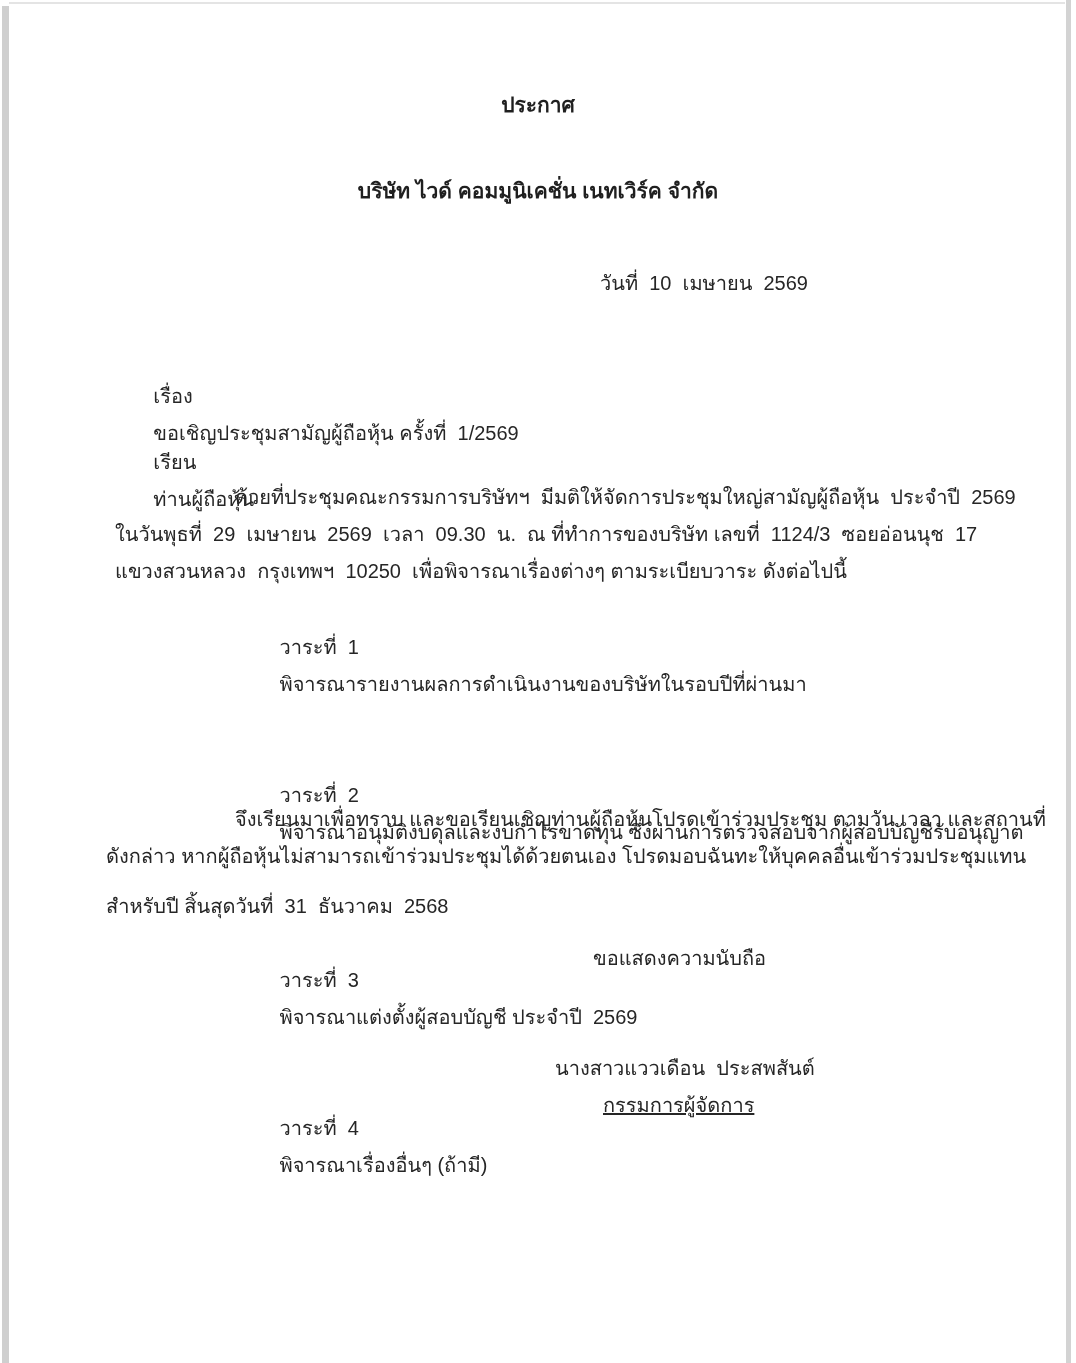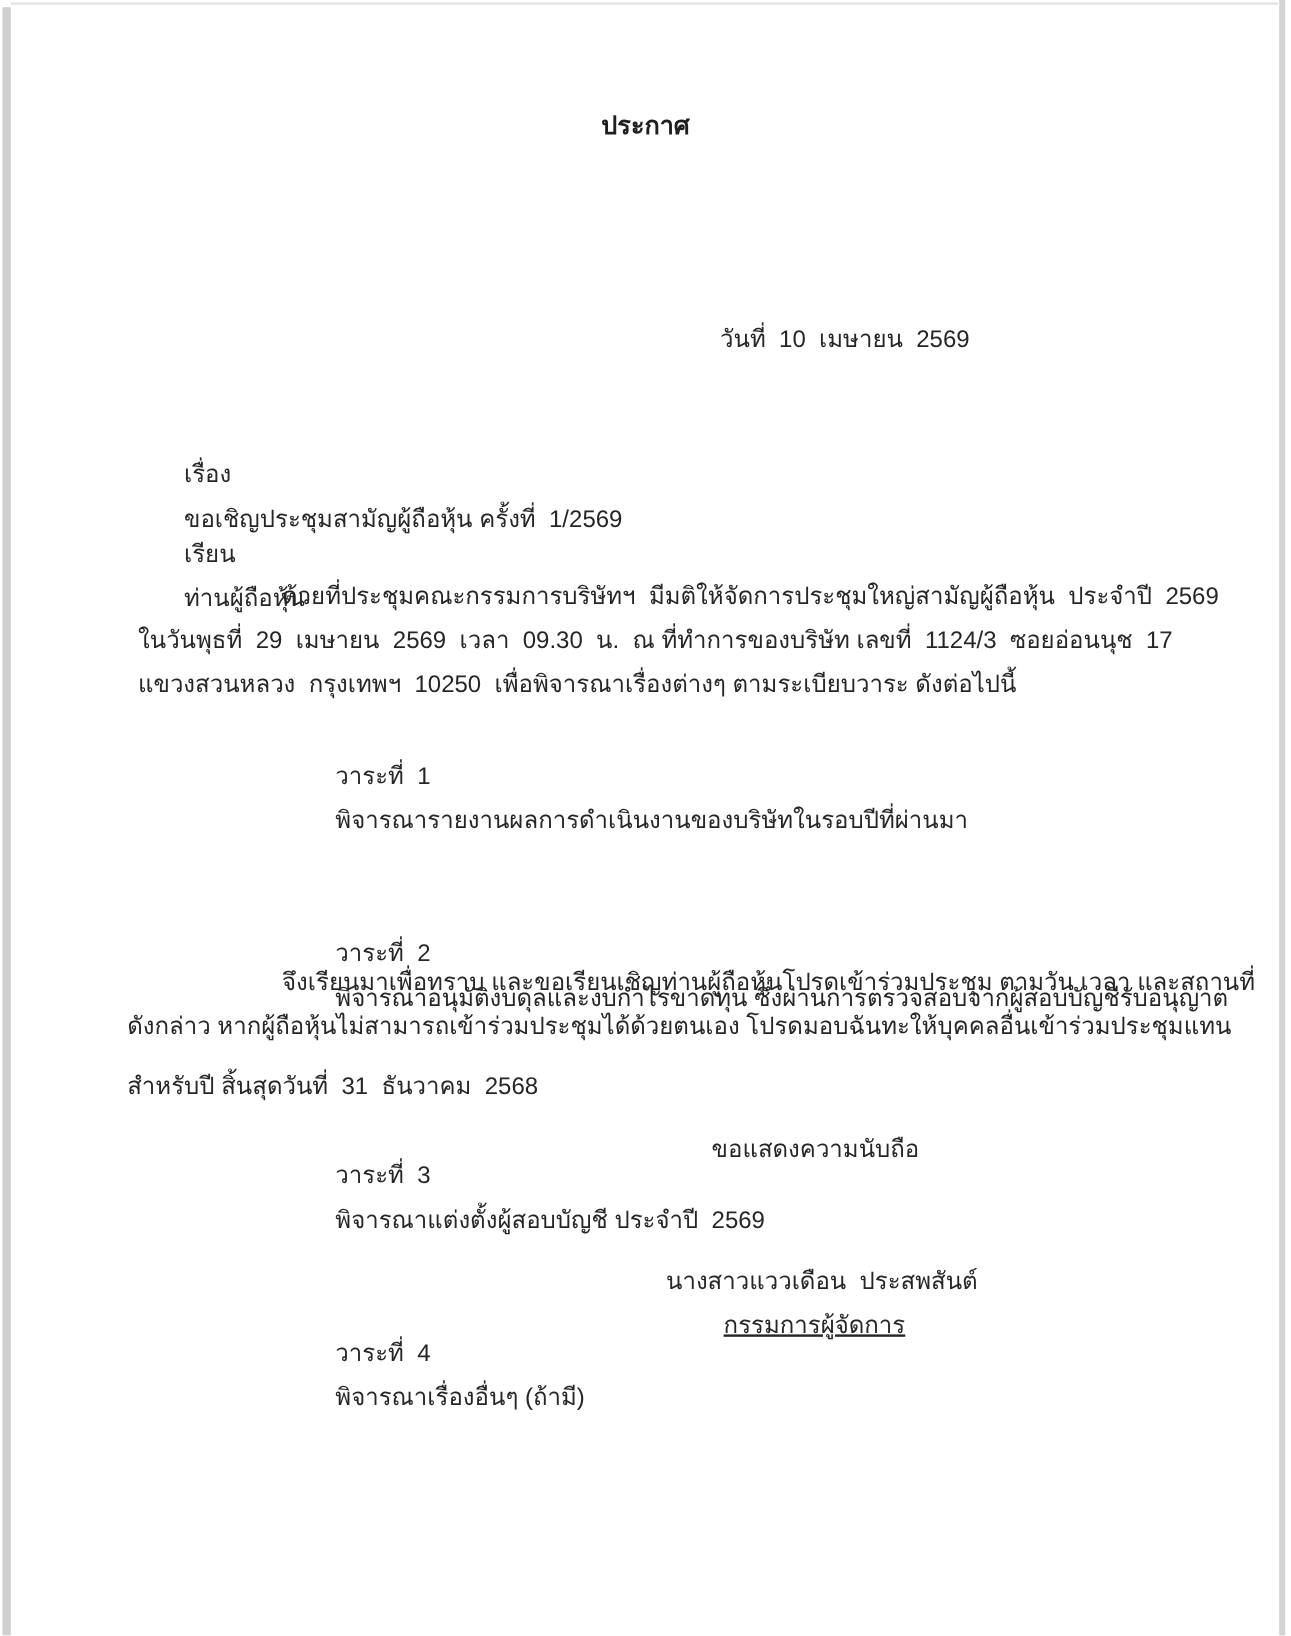--- a/index.html
+++ b/index.html
@@ -64,20 +64,21 @@
 <body>
 
 <div class="page">
 
   <div class="edge-left"></div>
   <div class="edge-right"></div>
   <div class="edge-top"></div>
 
   <div class="center-block doc-title" style="top: 88px;">ประกาศ</div>
 
+  <div class="center-block company-name" style="top: 174px;">บริษัท ไวด์ คอมมูนิเคชั่น เนทเวิร์ค จำกัด</div>
 
   <div class="content">
 
     <div class="abs line" style="top: 265px; left: 485px; text-align: right;">วันที่  10  เมษายน  2569</div>
 
     <div class="abs line" style="top: 341px; left: 5px;">
       <span class="label-col">เรื่อง</span>
       <span>ขอเชิญประชุมสามัญผู้ถือหุ้น ครั้งที่  1/2569</span>
     </div>
 

